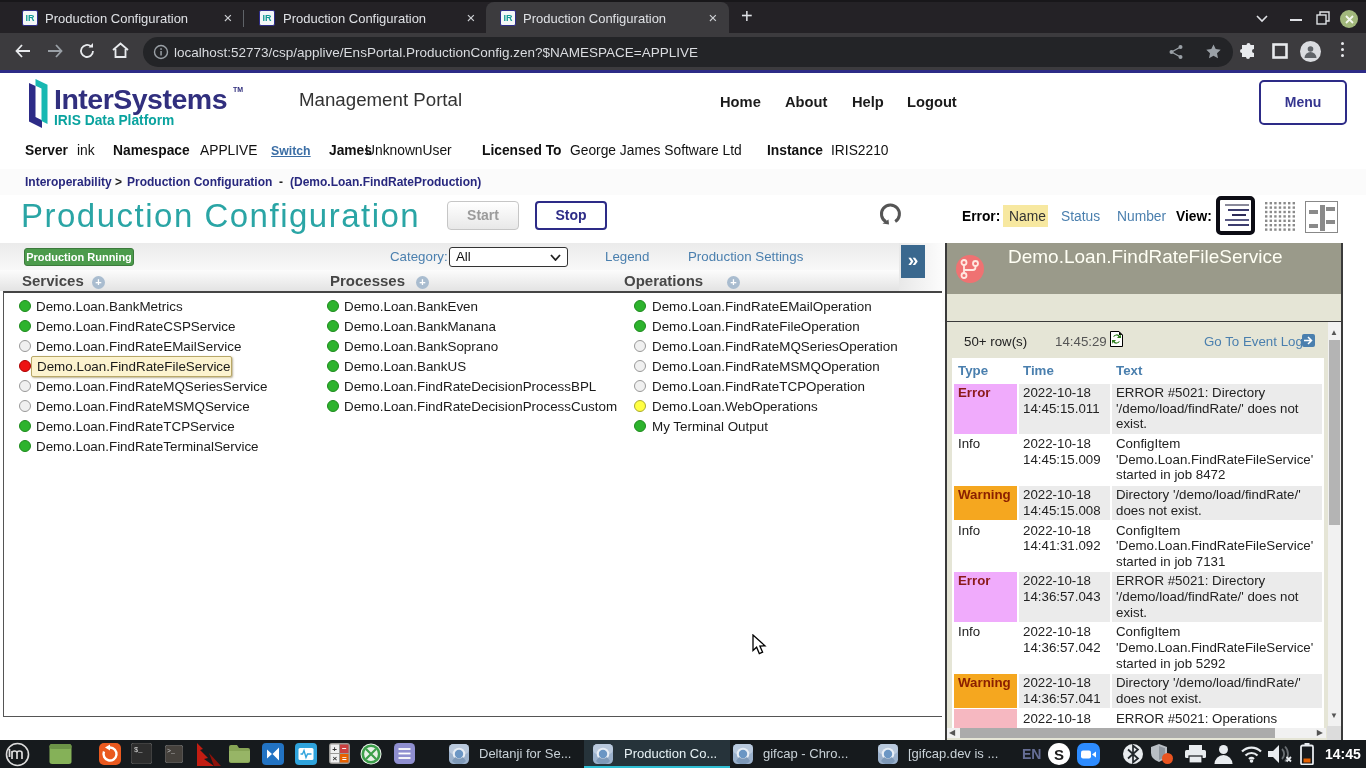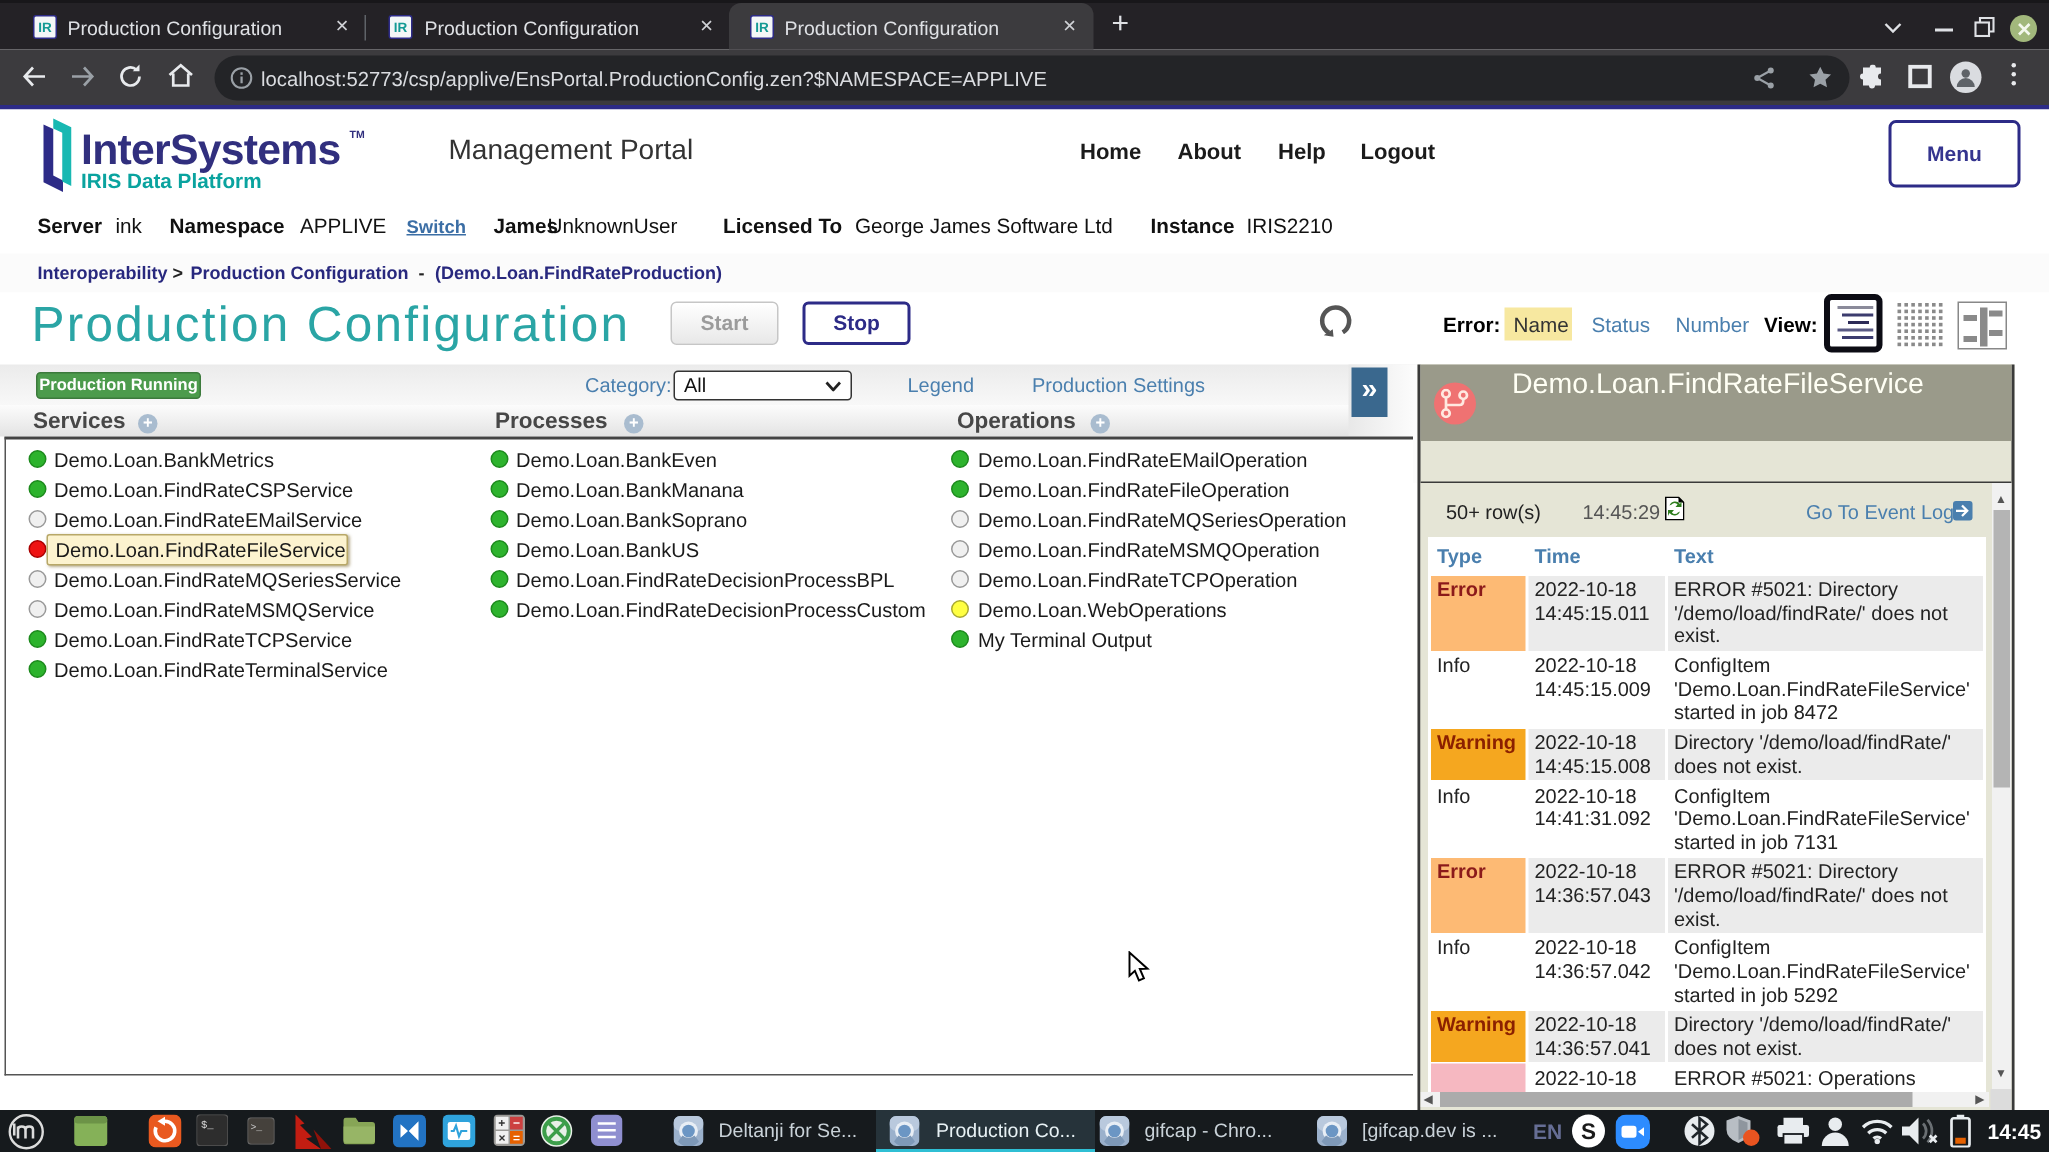--- a/index.html
+++ b/index.html
@@ -58,21 +58,21 @@
 #rptitle { position:absolute; left:61px; top:3px; font-size:19px; color:#fffff4; }
 #rtabs { position:absolute; left:0px; top:51px; width:394px; height:27px; }
 .rtab { position:absolute; top:0; height:26px; background:linear-gradient(#a2a2a2,#d9d9d9 55%,#cccccc); border:1.5px solid #1f1f1f; border-bottom:none; border-radius:4px 4px 0 0; font-size:13px; line-height:26px; color:#555; text-align:center; }
 .rtab.active { background:linear-gradient(#ffffff,#fafaf2); font-weight:bold; color:#333; height:28px; z-index:3; }
 #rcontent { position:absolute; left:0; top:78px; width:394px; height:419px; background:#e5e5d6; border-top:1px solid #3a3a3a; overflow:hidden; }
 
 #logtbl { position:absolute; left:5px; top:36px; background:#fff; border-collapse:separate; border-spacing:2px 1px; font-size:13.3px; color:#222; }
 #logtbl td { vertical-align:top; padding:1.6px 4px; line-height:15.6px; }
 #logtbl .hd { color:#4a7fae; font-weight:bold; padding:4px 4px; }
 #logtbl .odd td { background:#ebebeb; }
-#logtbl .odd td.terr { background:#fdba74; }
+#logtbl .odd td.terr { background:#f0abfc; }
 #logtbl .odd td.twarn { background:#f5a71f; }
 #logtbl td.terr { background:#f6b8c1; color:#8b1a1a; font-weight:bold; }
 #logtbl td.twarn { background:#f5a71f; color:#8b2000; font-weight:bold; }
 
 #vsb { position:absolute; left:381px; top:0px; width:13px; height:404px; background:#f1f1f1; }
 #vsbthumb { position:absolute; left:1px; top:18px; width:11px; height:185px; background:#b4b4b4; }
 #hsb { position:absolute; left:0px; top:406px; width:379px; height:10px; background:#f1f1f1; }
 #hsbthumb { position:absolute; left:13px; top:0; width:315px; height:10px; background:#ababab; }
 .sbarrow { position:absolute; font-size:8px; color:#555; }
 
@@ -302,21 +302,21 @@
         <path d="M1 1 L5.5 6 L10 1" stroke="#222" stroke-width="1.8" fill="none"></path>
       </svg></span>
   <span class="bluelink abs" style="left:605px;top:6px;">Legend</span>
   <span class="bluelink abs" style="left:688px;top:6px;">Production Settings</span>
 </div>
 <div id="colhdr">
   <span class="colt" style="left:22px;">Services</span>
     <span class="plus" style="left:92px;">+</span>
   <span class="colt" style="left:330px;">Processes</span>
     <span class="plus" style="left:416px;">+</span>
-  <span class="colt" style="left:638px;">Operations</span>
+  <span class="colt" style="left:624px;">Operations</span>
     <span class="plus" style="left:727px;">+</span>
 </div>
 <div id="expander">
     <div id="expbtn">»</div>
   </div>
 
 <div id="content">
 
   <div class="item" style="left:0;top:7px;">
       <span class="dot dgreen" style="left:15px;"></span>

